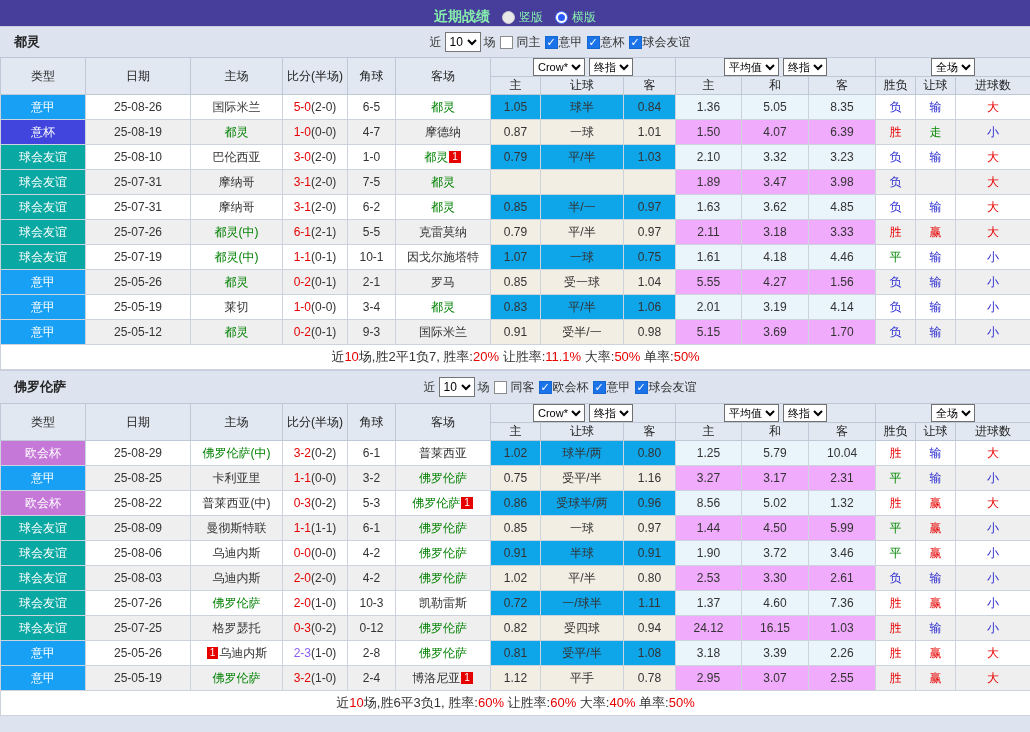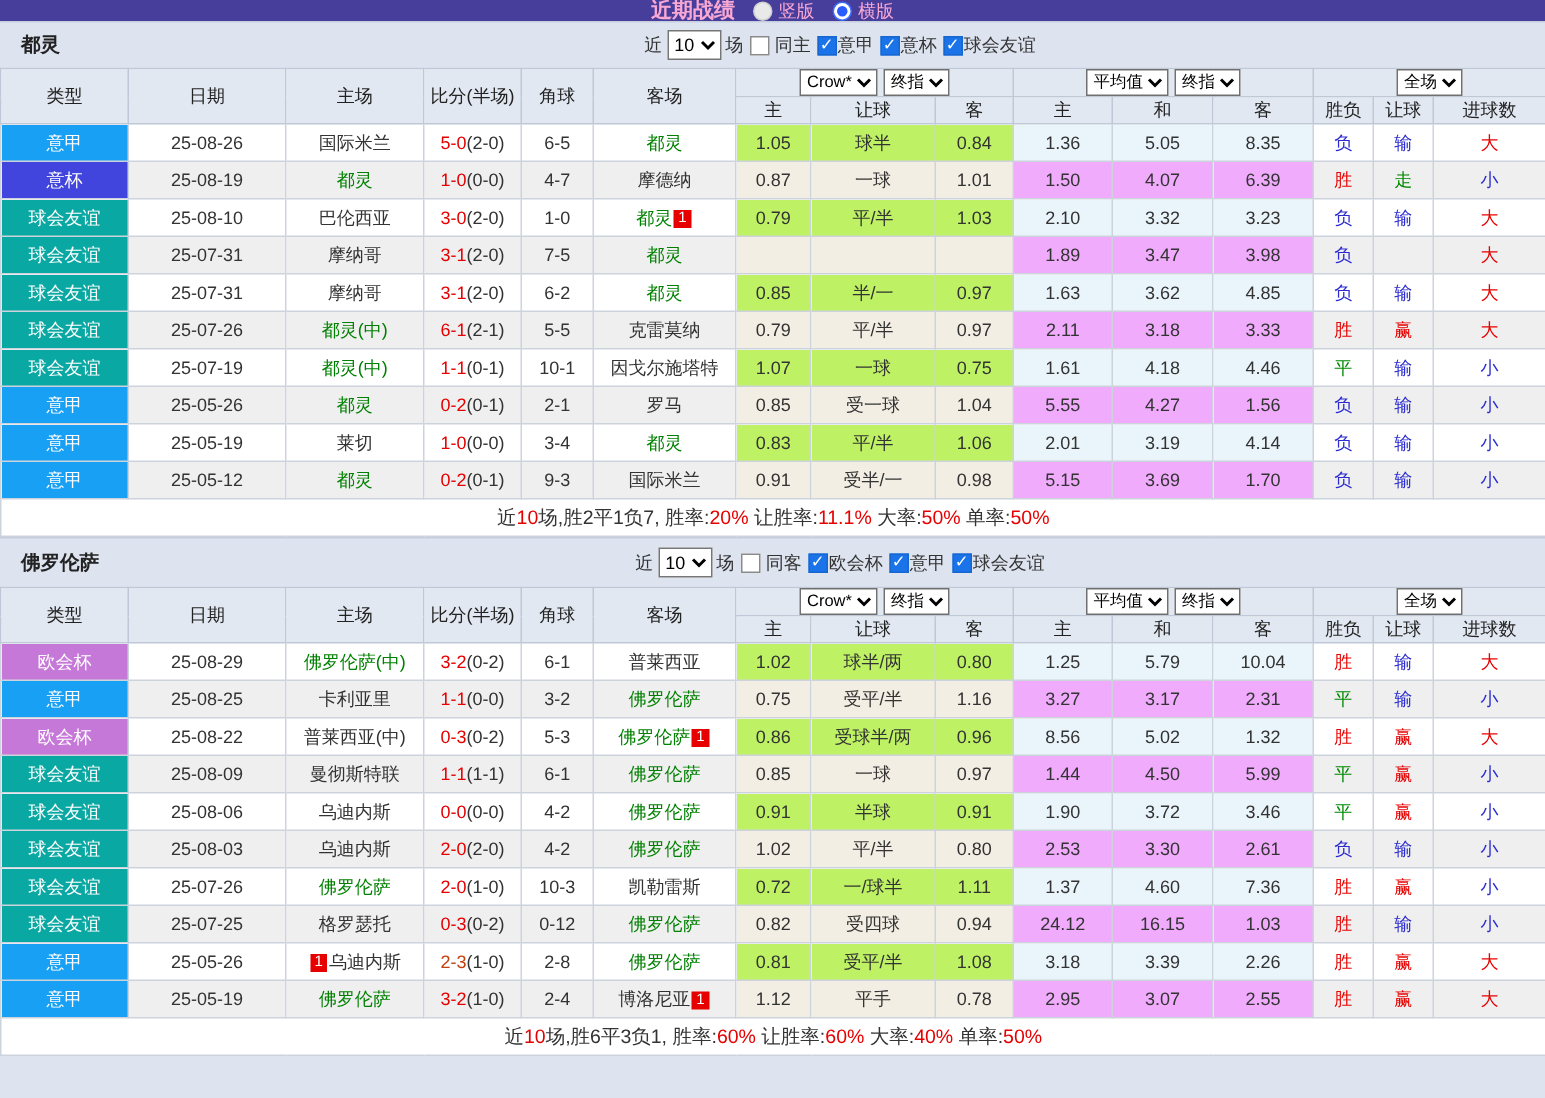--- a/index.html
+++ b/index.html
@@ -4,21 +4,21 @@
 <style>
   html,body{margin:0;padding:0;}
   body{
     width:1030px;height:732px;overflow:hidden;
     background:#dde3ef;
     font-family:"Liberation Sans","DejaVu Sans",sans-serif;
     color:#333;font-size:12px;
     -webkit-font-smoothing:antialiased;
   }
   .titlebar{
-    height:14px;display:flex;align-items:center;justify-content:center;gap:12px;color:#f9a8d4;
+    height:26px;display:flex;align-items:flex-end;justify-content:center;gap:12px;color:#86efac;
   }
   .titlebar .title{font-weight:bold;font-size:14px;}
   .radio-label{display:flex;align-items:center;gap:4px;font-size:12px;cursor:pointer;}
   .radio{width:11px;height:11px;border-radius:50%;background:#e9e9e9;border:1px solid #cfcfcf;display:inline-block;position:relative;}
   .radio.selected{background:#fff;border:1px solid #3a6bff;}
   .radio.selected::after{content:"";position:absolute;left:2px;top:2px;width:7px;height:7px;border-radius:50%;background:#2b5cff;}
   .band{height:30px;position:relative;display:flex;align-items:center;background:#dde3ef;border-top:1px solid #c6cedd;}
   .band.b2{height:32px;}
   .team{position:absolute;left:14px;font-weight:bold;font-size:13px;color:#222;}
   .filters{margin:0 auto;display:flex;align-items:center;gap:3px;transform:translateX(45px);font-size:12px;color:#333;}
@@ -28,21 +28,21 @@
   .cb.checked{background:#1a73e8;border-color:#1667cf;}
   .cb.checked::after{content:"✓";position:absolute;left:1px;top:-1px;color:#fff;font-size:11px;line-height:13px;}
   table{table-layout:fixed;width:1030px;border-collapse:collapse;background:#fff;}
   th,td{border:1px solid #cdd3dc;text-align:center;overflow:hidden;white-space:nowrap;padding:0 1px;box-sizing:border-box;}
   thead th{background:#e2e8f2;font-weight:normal;font-size:12px;color:#222;border-color:#bfc8d6;height:17px;}
   thead tr.h1 th.grp{height:19px;}
   thead select{height:18px;font-size:11px;border:1px solid #707070;background:#fff;margin:0 2px;vertical-align:middle;}
   tbody td{height:25px;font-size:12px;}
   tr.odd td{background:#fff;}
   tr.even td{background:#efefef;}
-  tr.odd td.c-o1{background:#bef264;}
+  tr.odd td.c-o1{background:#0ea5e9;}
   tr.even td.c-o1{background:#f3eee3;}
   tr.odd td.c-o2{background:#e9f4fb;}
   tr.even td.c-o2{background:#f0abfc;}
   tfoot td{height:25px;background:#fff;font-size:13px;text-align:center;}
   .badge{display:inline-block;background:#e60000;color:#fff;font-size:10px;line-height:12px;padding:0 3px;margin:0 1px;vertical-align:1px;}
 </style>
 </head>
 <body>
 
 <div class="titlebar" id="titlebar" style="background: rgb(71, 62, 156);">
@@ -510,21 +510,21 @@
         <td class="c-o2">16.15</td>
         <td class="c-o2">1.03</td>
         <td style="color: rgb(230, 0, 0);">胜</td>
         <td style="color: rgb(43, 43, 208);">输</td>
         <td style="color: rgb(43, 43, 208);">小</td>
       </tr>
       <tr class="odd">
         <td style="background: rgb(24, 160, 245); color: rgb(255, 255, 255);">意甲</td>
         <td>25-05-26</td>
         <td><span class="badge">1</span><span>乌迪内斯</span></td>
-        <td><span style="color: #c2410c;">2-3</span><span>(1-0)</span></td>
+        <td><span style="color: #8b5cf6;">2-3</span><span>(1-0)</span></td>
         <td>2-8</td>
         <td><span style="color: rgb(0, 128, 0);">佛罗伦萨</span></td>
         <td class="c-o1">0.81</td>
         <td class="c-o1">受平/半</td>
         <td class="c-o1">1.08</td>
         <td class="c-o2">3.18</td>
         <td class="c-o2">3.39</td>
         <td class="c-o2">2.26</td>
         <td style="color: rgb(230, 0, 0);">胜</td>
         <td style="color: rgb(230, 0, 0);">赢</td>

